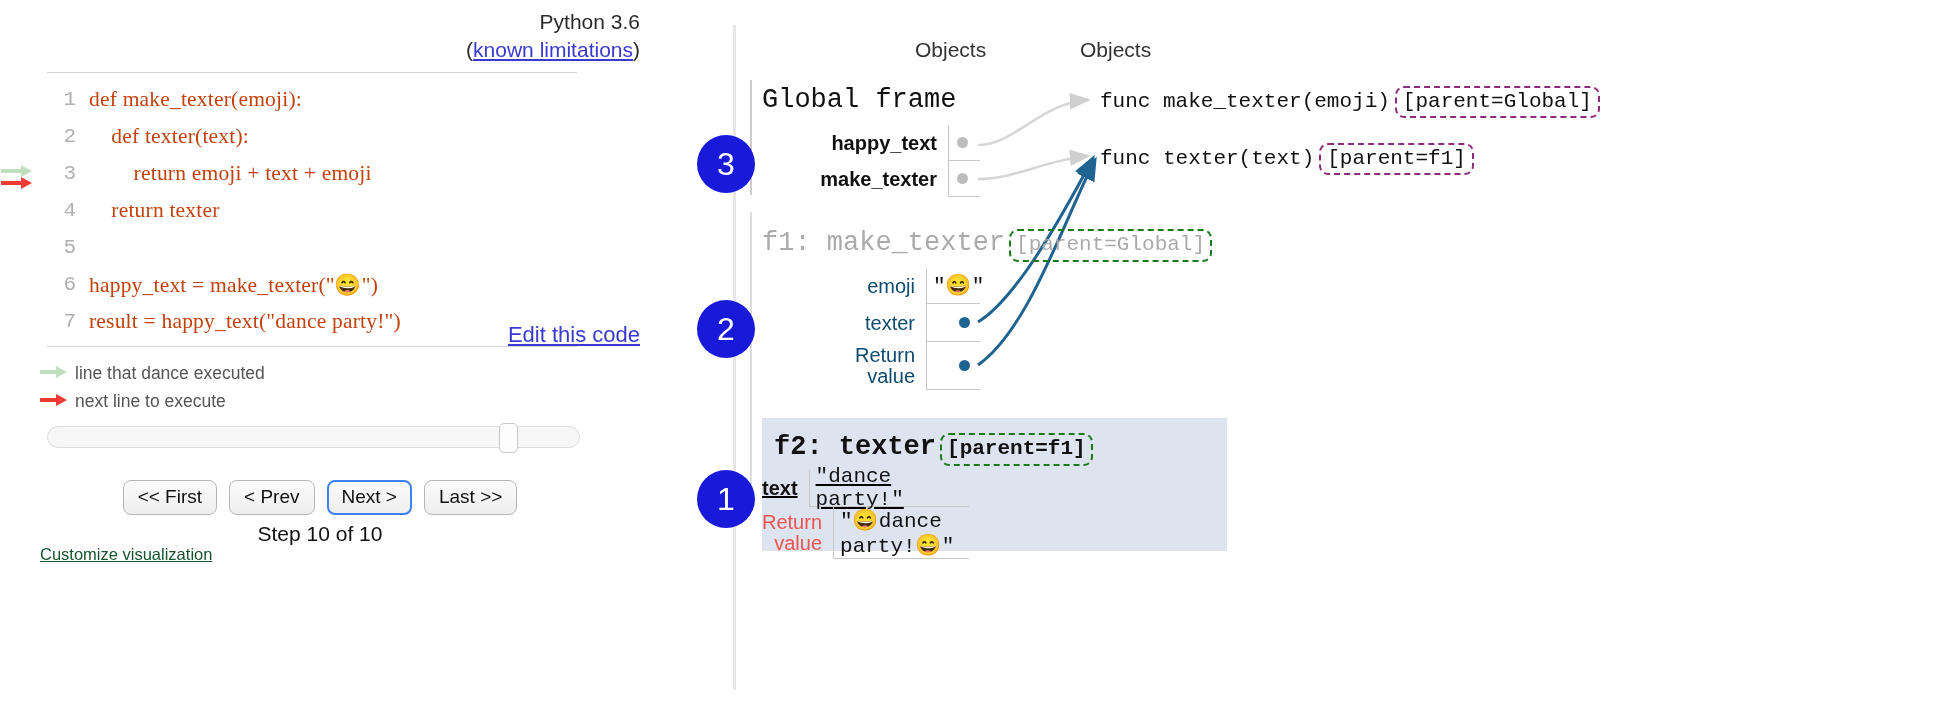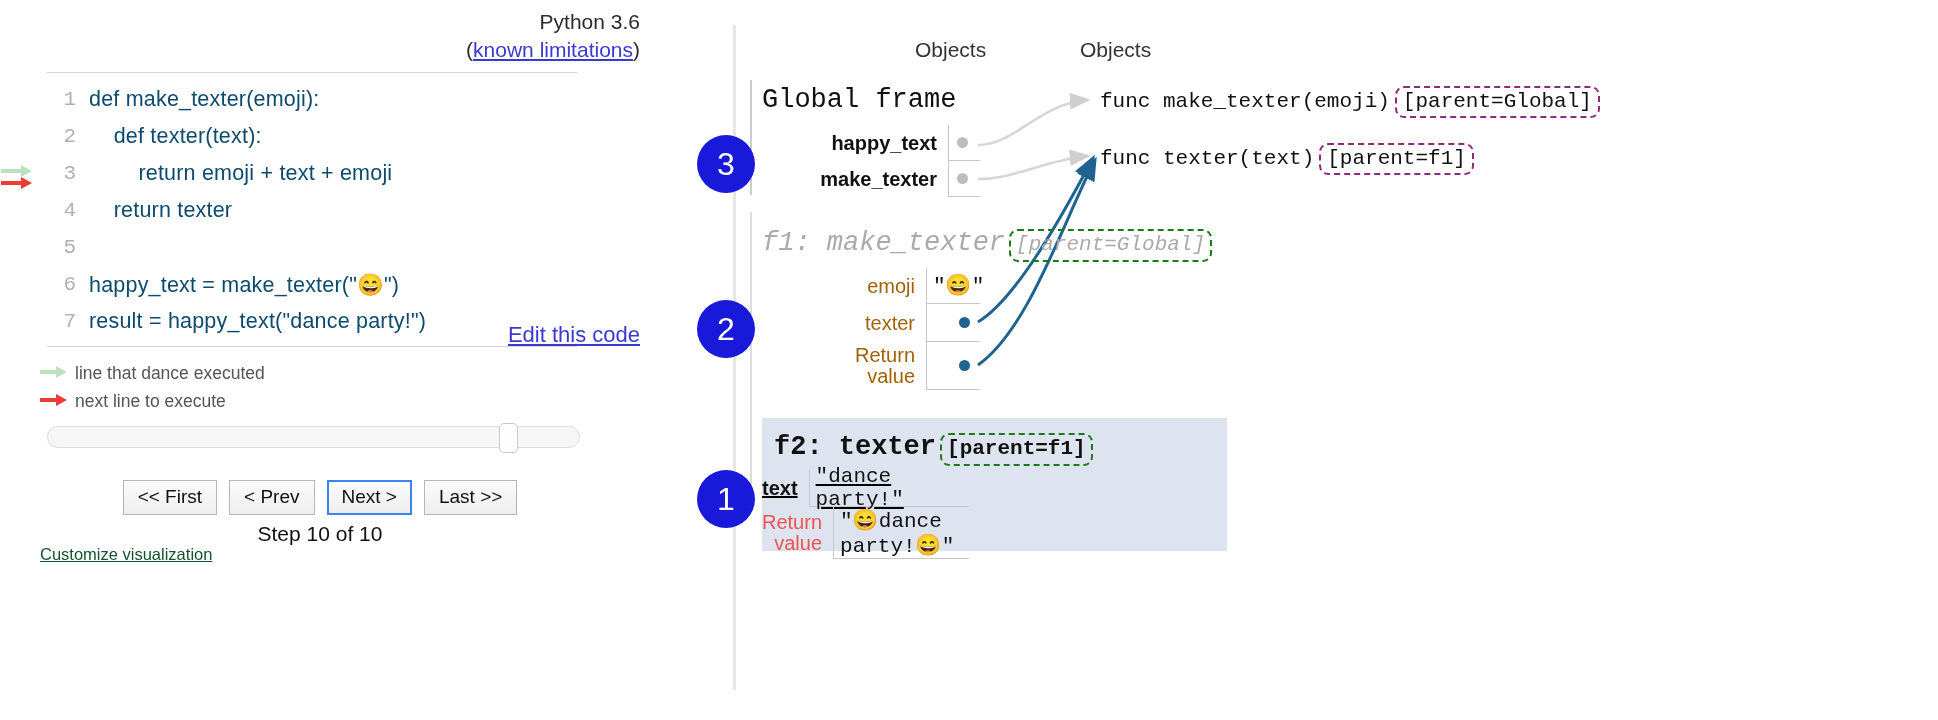--- a/index.html
+++ b/index.html
@@ -68,23 +68,23 @@
     width: 42px;
     text-align: right;
     padding-right: 13px;
     box-sizing: border-box;
     font-family: "Liberation Mono", monospace;
     font-size: 21px;
     color: #b0b0b0;
     flex: 0 0 auto;
   }
   .code-txt {
-    font-family: Liberation Sans, sans-serif;
+    font-family: Liberation Serif, serif;
     font-size: 21.5px;
-    color: #0c4a6e;
+    color: #c2410c;
     white-space: pre;
     letter-spacing: 0.2px;
   }
   .arrow-cell {
     position: absolute;
     left: -46px;
     top: 0;
     width: 44px;
     height: 37px;
   }
@@ -154,21 +154,21 @@
     display: flex;
     justify-content: center;
     gap: 12px;
   }
   .btn {
     font-family: "Liberation Sans", sans-serif;
     font-size: 19px;
     color: #111;
     background: linear-gradient(#fbfbfb, #eeeeee);
     border: 1px solid #b6b6b6;
-    border-radius: 0;
+    border-radius: 8px;
     padding: 5px 14px 6px 14px;
     cursor: pointer;
     line-height: 1.15;
     text-align: right;
   }
   .btn.focused {
     border: 2px solid #3b82f6;
     padding: 4px 13px 5px 13px;
   }
   .step-label {
@@ -278,21 +278,21 @@
     padding-right: 11px;
     font-size: 20px;
     display: flex;
     flex-direction: column;
     justify-content: center;
     align-items: flex-end;
     line-height: 1.05;
     white-space: nowrap;
   }
   .var-name.bold { font-weight: bold; color: #111; }
-  .var-name.muted { color: #a16207; }
+  .var-name.muted { color: #0c4a6e; }
   .var-name.retred { color: #ef5350; }
   .var-val {
     border-left: 1px solid #c7c7c7;
     border-bottom: 1px solid #c7c7c7;
     min-width: 30px;
     display: flex;
     align-items: center;
     padding: 0 6px;
     font-family: "Liberation Mono", monospace;
     font-size: 21px;
@@ -491,21 +491,21 @@
           </div>
       </div>
       <div class="var-row" style="height:36px;">
         <div class="var-name bold">make_texter</div>
         <div class="var-val" style="width:32px;">
             <span class="ptr-dot"></span>
           </div>
       </div>
     </div>
 
-    <div class="frame" style="left:22px; top:228px;font-style:italic;">
+    <div class="frame" style="left:22px; top:228px;">
       <span class="frame-title inactive">f1: make_texter</span><span class="parent-tag muted">[parent=Global]</span>
     </div>
     <div class="vars" style="left:10px; top:268px; width:230px;">
       <div class="var-row" style="height:36px;">
         <div class="var-name muted">emoji</div>
         <div class="var-val" style="width:54px;">
             <span>"😄"</span>
           </div>
       </div>
       <div class="var-row" style="height:38px;">

